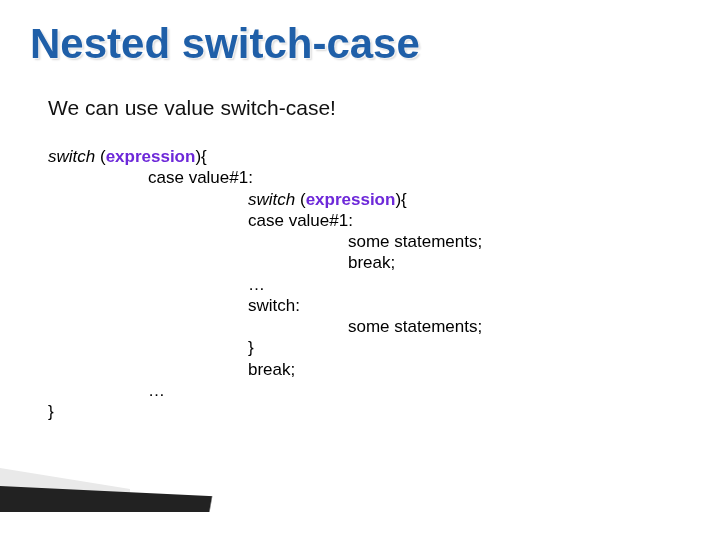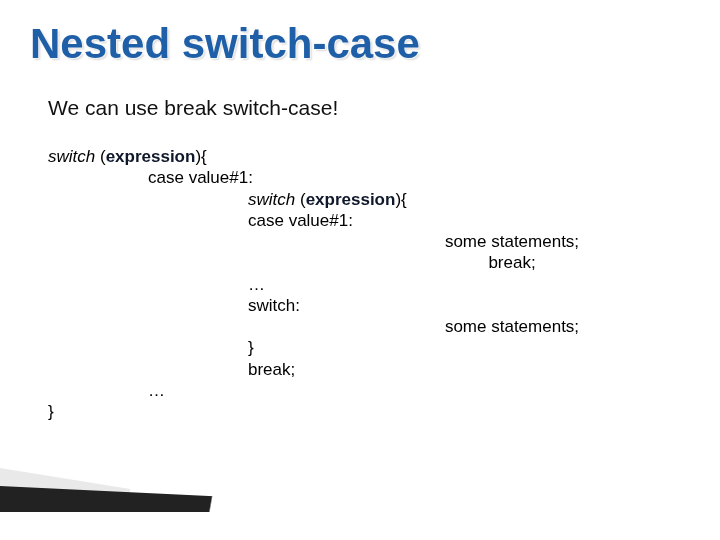--- a/index.html
+++ b/index.html
@@ -39,24 +39,24 @@
     font-family: Verdana, Geneva, sans-serif;
     font-size: 17px;
     line-height: 1.25;
     color: #000;
     margin-left: 18px;
   }
   .code div {
     white-space: pre;
   }
   .kw { font-style: italic; text-align: right; }
-  .expr { color: #0f172a; font-weight: bold; }
+  .expr { color: #6d28d9; font-weight: bold; }
   .ind1 { padding-left: 100px; }
   .ind2 { padding-left: 200px; }
-  .ind3 { padding-left: 300px; text-align: center; }
+  .ind3 { padding-left: 300px; }
   .wedge-dark {
     position: absolute;
     left: 0;
     bottom: 28px;
     width: 300px;
     height: 26px;
     background: linear-gradient(100deg, #222 0%, #222 70%, transparent 70.5%);
     clip-path: polygon(0 0, 100% 55%, 100% 100%, 0 100%);
   }
   .wedge-light {
@@ -68,21 +68,21 @@
     background: #e9e9e9;
     clip-path: polygon(0 0, 100% 70%, 100% 100%, 0 100%);
   }
 </style>
 </head>
 <body>
 
 <div class="slide">
   <div class="title">Nested switch-case</div>
 
-  <div class="intro">We can use break switch-case!</div>
+  <div class="intro">We can use value switch-case!</div>
 
   <div class="code">
     <div><span class="kw">switch</span><span> (</span><span class="expr">expression</span><span>){</span></div>
     <div class="ind1">case value#1:</div>
     <div class="ind2"><span class="kw">switch</span><span> (</span><span class="expr">expression</span><span>){</span></div>
     <div class="ind2">case value#1:</div>
     <div class="ind3">some statements;</div>
     <div class="ind3">break;</div>
     <div class="ind2">…</div>
     <div class="ind2">switch:</div>

